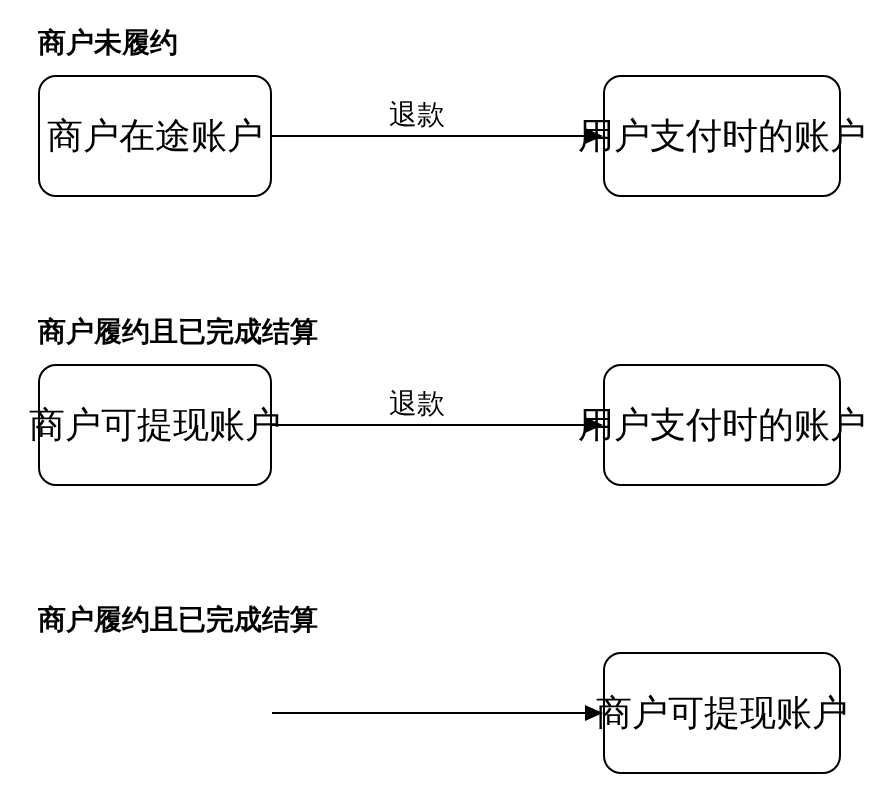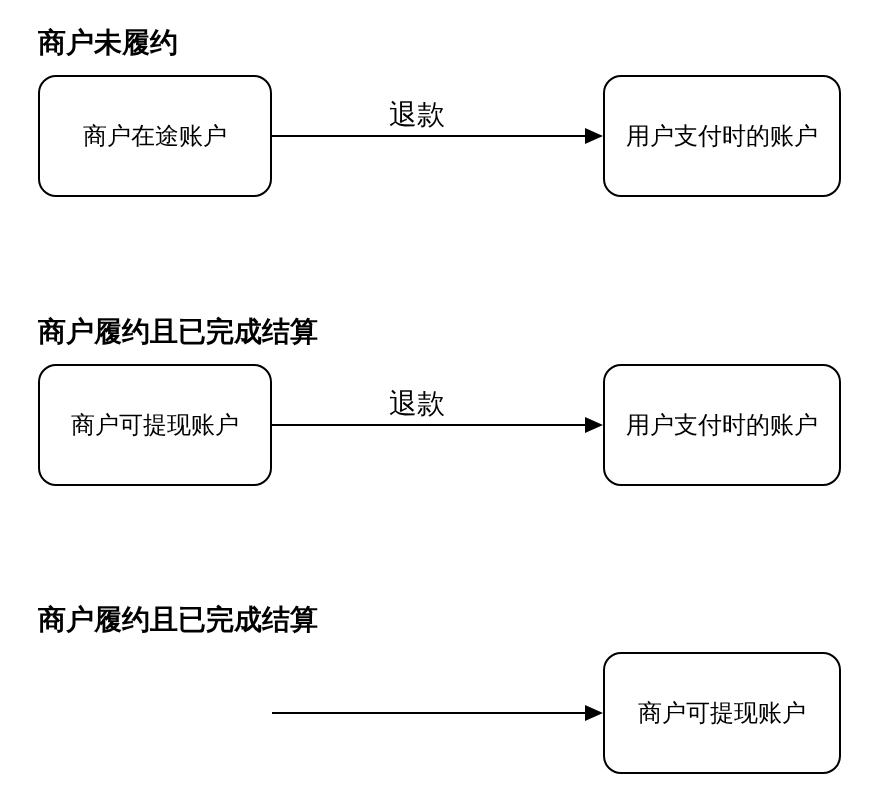--- a/index.html
+++ b/index.html
@@ -23,21 +23,21 @@
   .sec-title {
     position: absolute; left: 38px; top: 0; margin: 0;
     font-size: 28px; line-height: 32px; font-weight: bold;
     white-space: nowrap; color: #000;
   }
   .node {
     position: absolute; top: 48px; height: 122px;
     border: 2px solid #000000; border-radius: 18px;
     background: #ffffff;
     display: flex; align-items: center; justify-content: center;
-    font-size: 24px; white-space: nowrap; color: #000;
+    font-size: 36px; white-space: nowrap; color: #000;
   }
   .node-source { left: 38px;  width: 234px; }
   .node-target { left: 603px; width: 238px; align-items: center; }
   .connector { position: absolute; left: 272px; top: 48px; width: 331px; height: 122px; }
   .arrow-line {
     position: absolute; left: 0; top: 60px;
     width: 320px; height: 2px; background: #000000;
   }
   .arrow-head {
     position: absolute; left: 313px; top: 53px;

